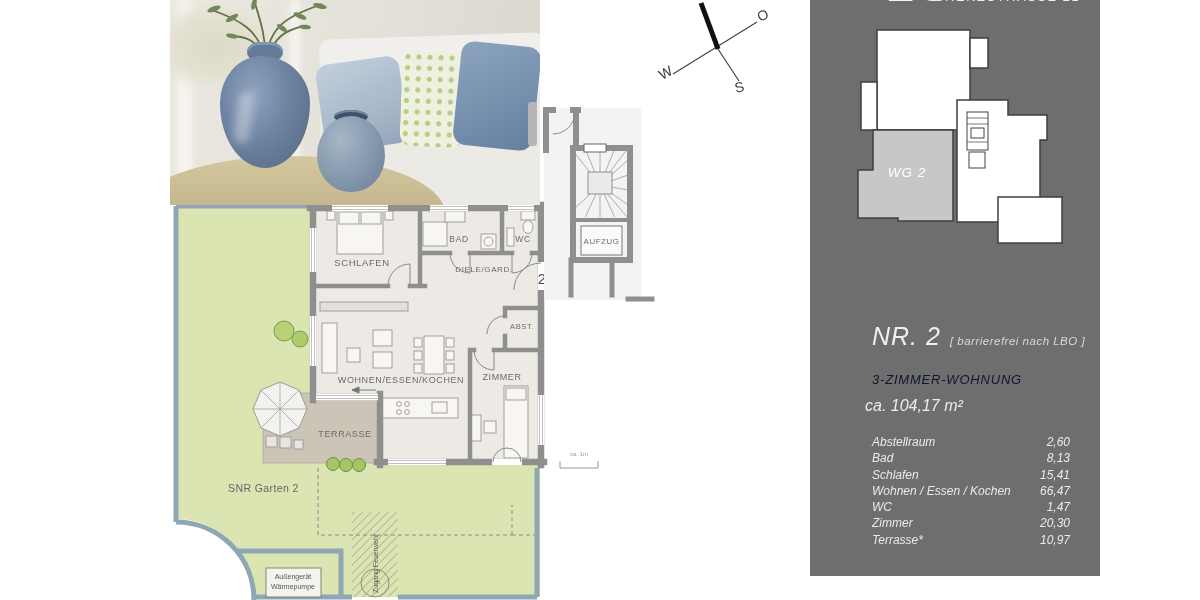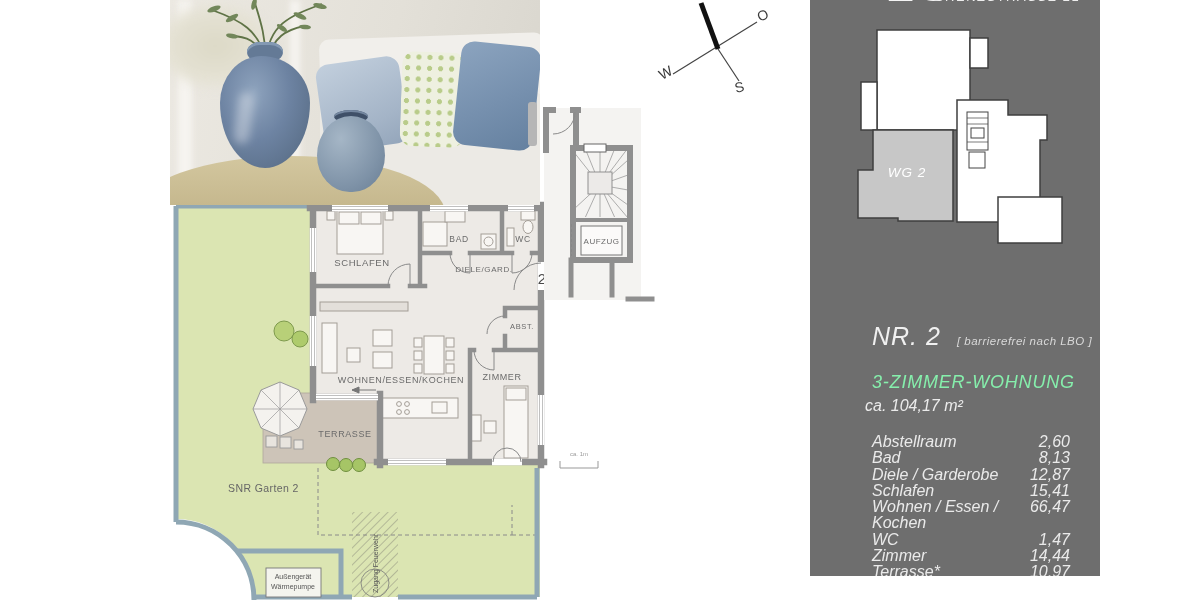--- a/index.html
+++ b/index.html
@@ -36,24 +36,24 @@
   .vase-small-ring{position:absolute;left:164px;top:110px;width:34px;height:13px;border-radius:50%;
      background:#3f5068;box-shadow:inset 0 2px 0 #7487a0;}
   .handle{position:absolute;left:358px;top:102px;width:9px;height:44px;background:#b6b6b6;border-radius:3px;}
   .plant{position:absolute;left:0;top:-4px;}
   
   .sidebar{position:absolute;left:810px;top:0;width:290px;height:576px;overflow:hidden;font-style:italic;}
   .sb-header-big{position:absolute;left:78px;top:-37px;font-size:42px;font-weight:bold;color:#f4f4f4;letter-spacing:2px;}
   .sb-header-street{position:absolute;left:124px;top:-11px;font-size:13px;color:#eeeeee;letter-spacing:1.5px;}
   .unit-head{position:absolute;left:62px;top:322px;display:flex;align-items:baseline;}
   .unit-number{font-size:25px;letter-spacing:1px;color:#f0f0f0;}
-  .unit-note{font-size:11.5px;color:#d9d9d9;margin-left:16px;letter-spacing:.5px;}
-  .unit-type{position:absolute;left:62px;top:372px;font-size:18px;letter-spacing:.8px;color:#86efac;}
+  .unit-note{font-size:11.5px;color:#d9d9d9;margin-left:9px;letter-spacing:.5px;}
+  .unit-type{position:absolute;left:62px;top:372px;font-size:13px;letter-spacing:.8px;color:#0f172a;}
   .unit-area{position:absolute;left:55px;top:397px;font-size:16px;color:#ebebeb;}
-  .room-list{position:absolute;left:62px;top:434px;width:198px;font-size:16px;color:#eaeaea;line-height:16.3px;}
+  .room-list{position:absolute;left:62px;top:434px;width:198px;font-size:12px;color:#eaeaea;line-height:16.3px;}
   .room-row{display:flex;justify-content:space-between;}
   
   svg text{font-family:"Liberation Sans",sans-serif;}
 </style>
 </head>
 <body>
 
 <div id="stage">
 
   <svg style="position:absolute;left:170px;top:0;" width="640" height="600" viewBox="170 0 640 600">
@@ -321,38 +321,34 @@
     <div class="room-list">
       <div class="room-row">
         <span>Abstellraum</span>
         <span>2,60</span>
       </div>
       <div class="room-row">
         <span>Bad</span>
         <span>8,13</span>
       </div>
       <div class="room-row">
-        <span>Diele / Garderobe</span>
-        <span>12,87</span>
-      </div>
-      <div class="room-row">
         <span>Schlafen</span>
         <span>15,41</span>
       </div>
       <div class="room-row">
         <span>Wohnen / Essen / Kochen</span>
         <span>66,47</span>
       </div>
       <div class="room-row">
         <span>WC</span>
         <span>1,47</span>
       </div>
       <div class="room-row">
         <span>Zimmer</span>
-        <span>14,44</span>
+        <span>20,30</span>
       </div>
       <div class="room-row">
         <span>Terrasse*</span>
         <span>10,97</span>
       </div>
     </div>
   </div>
 
 </div>
 

